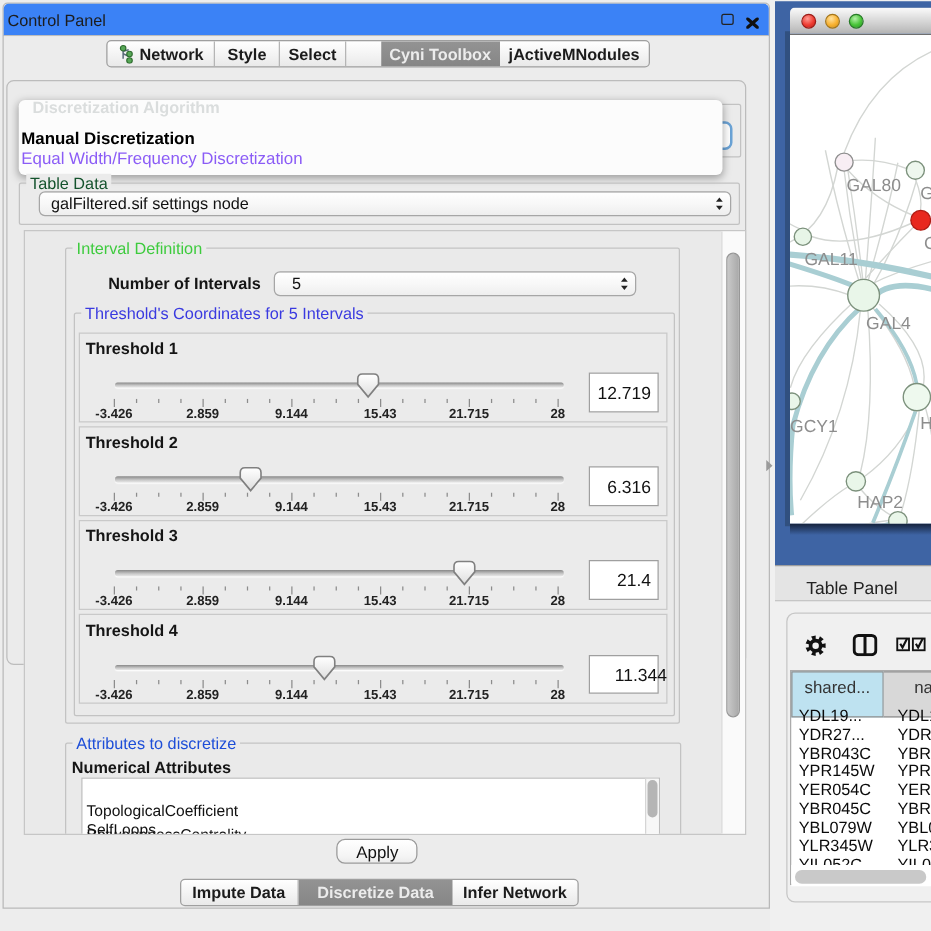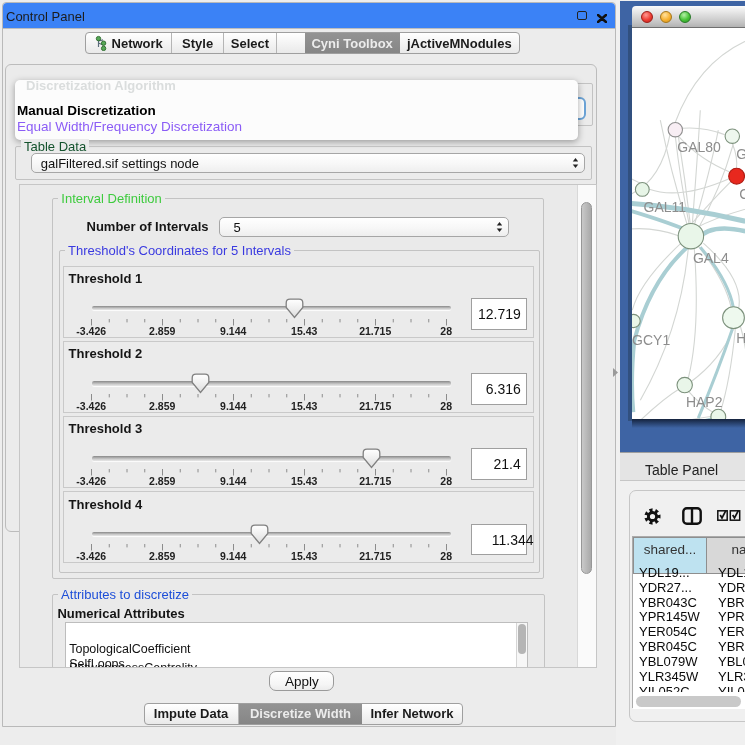--- a/index.html
+++ b/index.html
@@ -333,21 +333,21 @@
       <div class="abs" id="vsb">
           <div class="thumb"></div>
         </div>
     </div>
 
     <div class="abs" id="applybtn">Apply</div>
   </div>
 
   <div class="abs segbar" style="left:140.6px; top:699.5px; width:319px;">
     <div class="seg" style="width:94.2px;">Impute Data</div>
-    <div class="seg dark" style="width:124.2px;">Discretize Width</div>
+    <div class="seg dark" style="width:124.2px;">Discretize Data</div>
     <div class="seg" style="width:99.6px;">Infer Network</div>
   </div>
 </div>
 
 <div class="abs" id="rightbg"></div>
 
 <svg class="abs" style="left:612px; top:368px;" width="7" height="9" viewBox="0 0 7 9">
     <path d="M1 0 L6 4.5 L1 9 Z" fill="#9a9a9a"></path>
   </svg>
 

